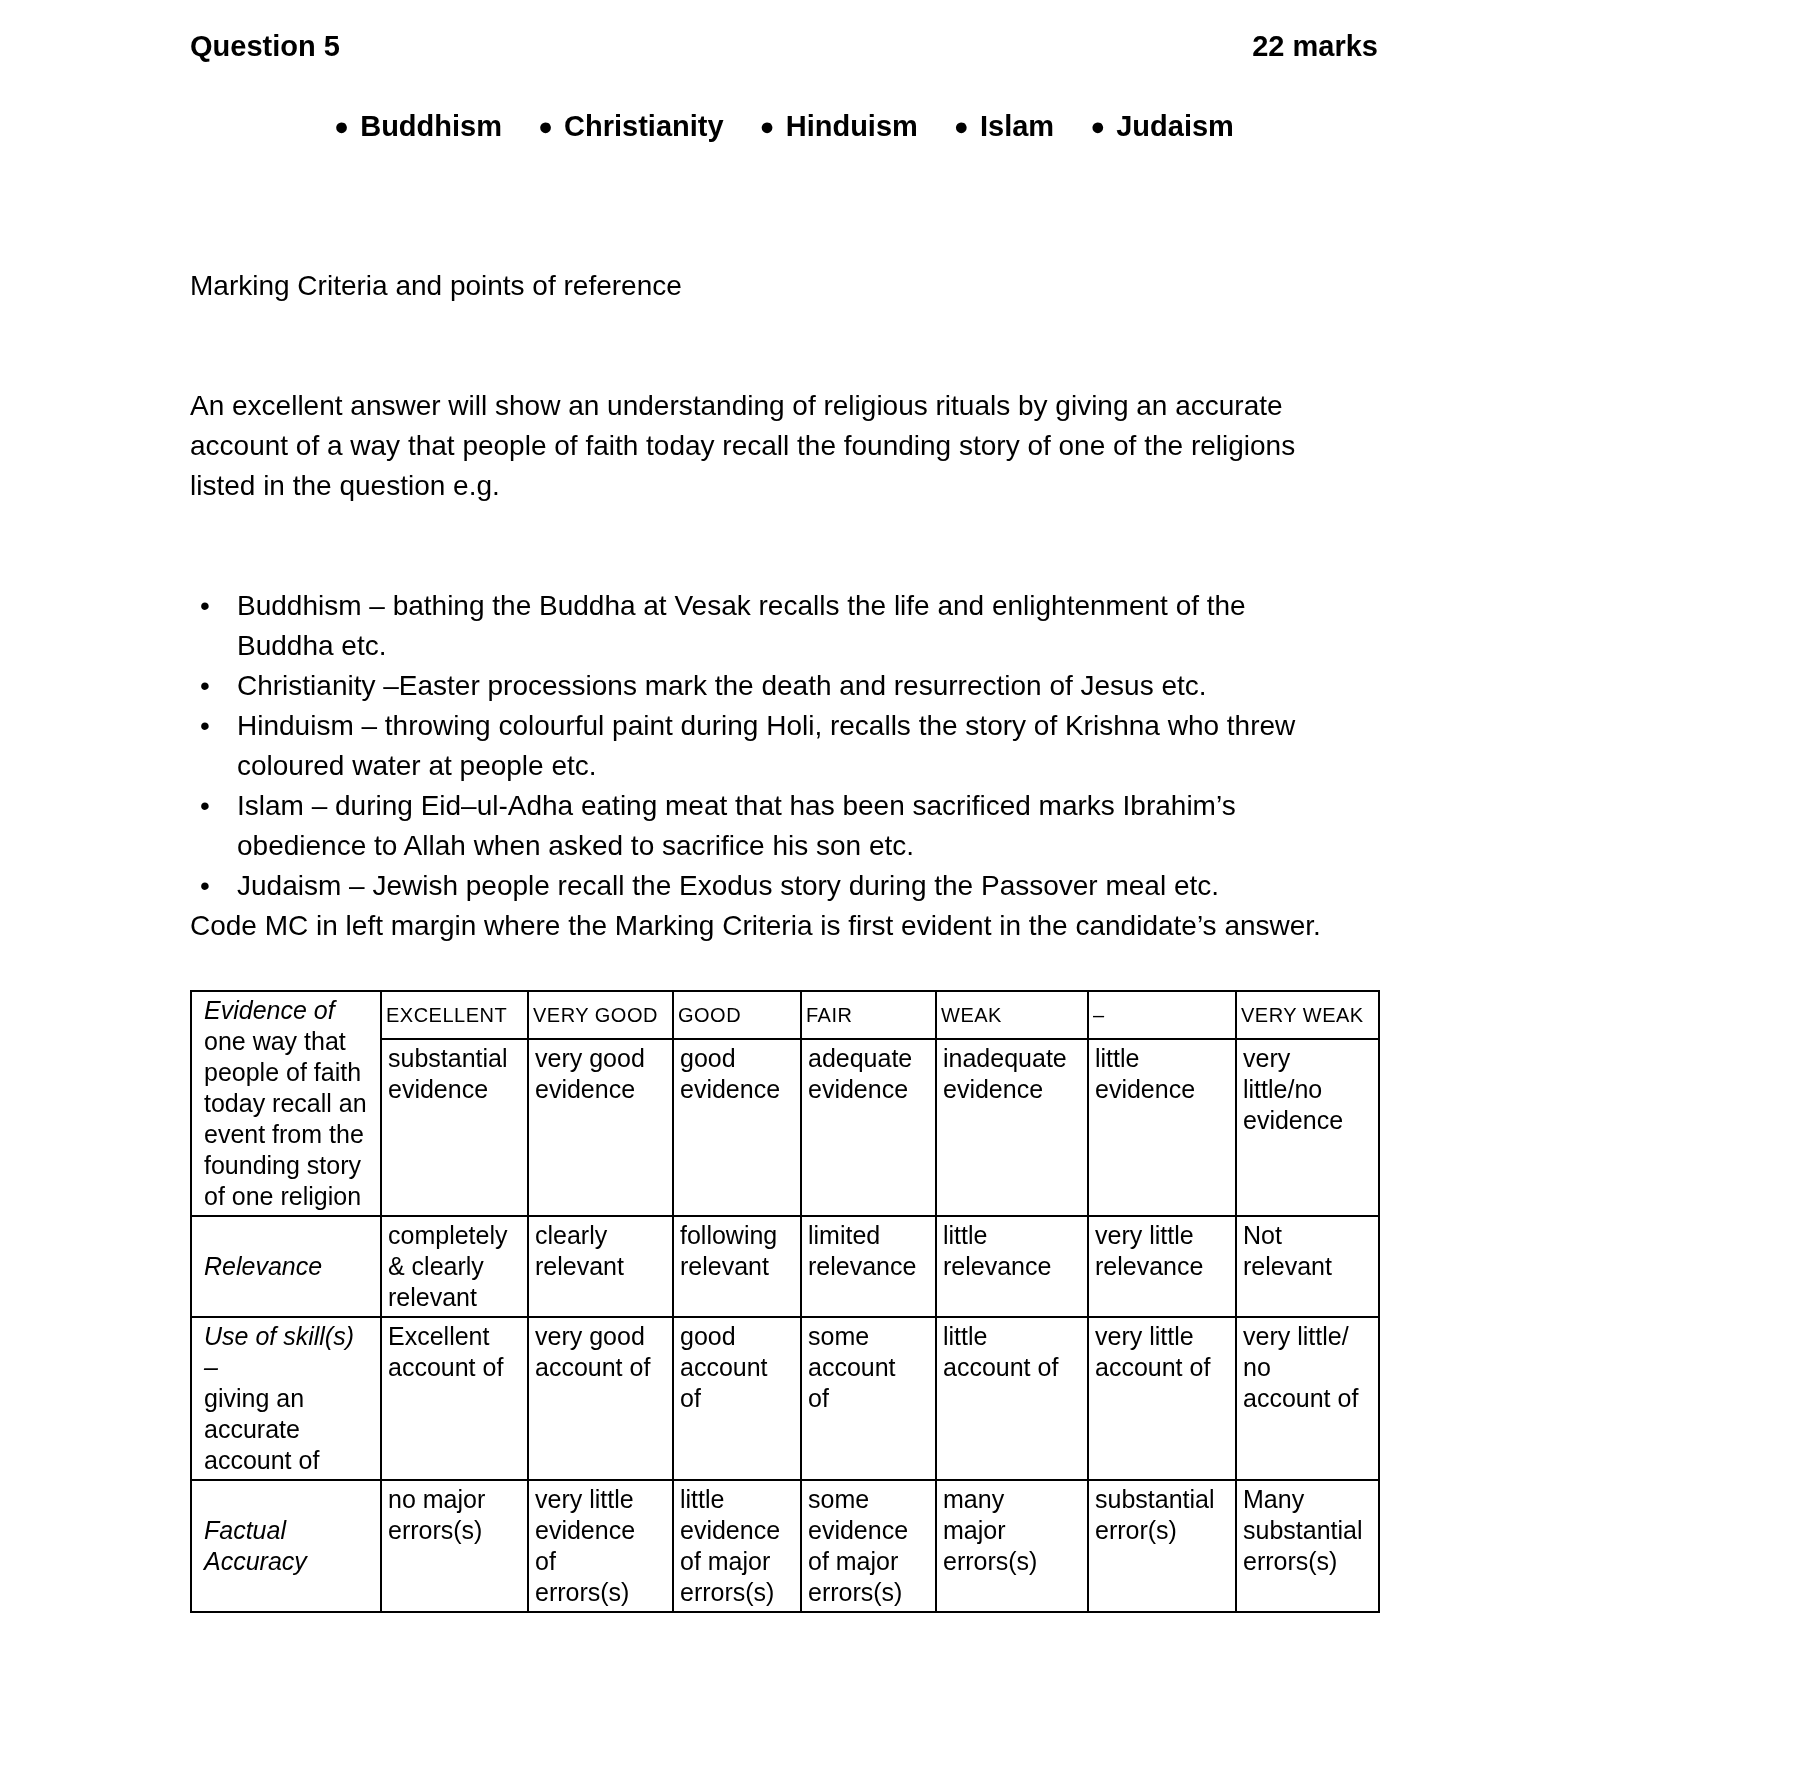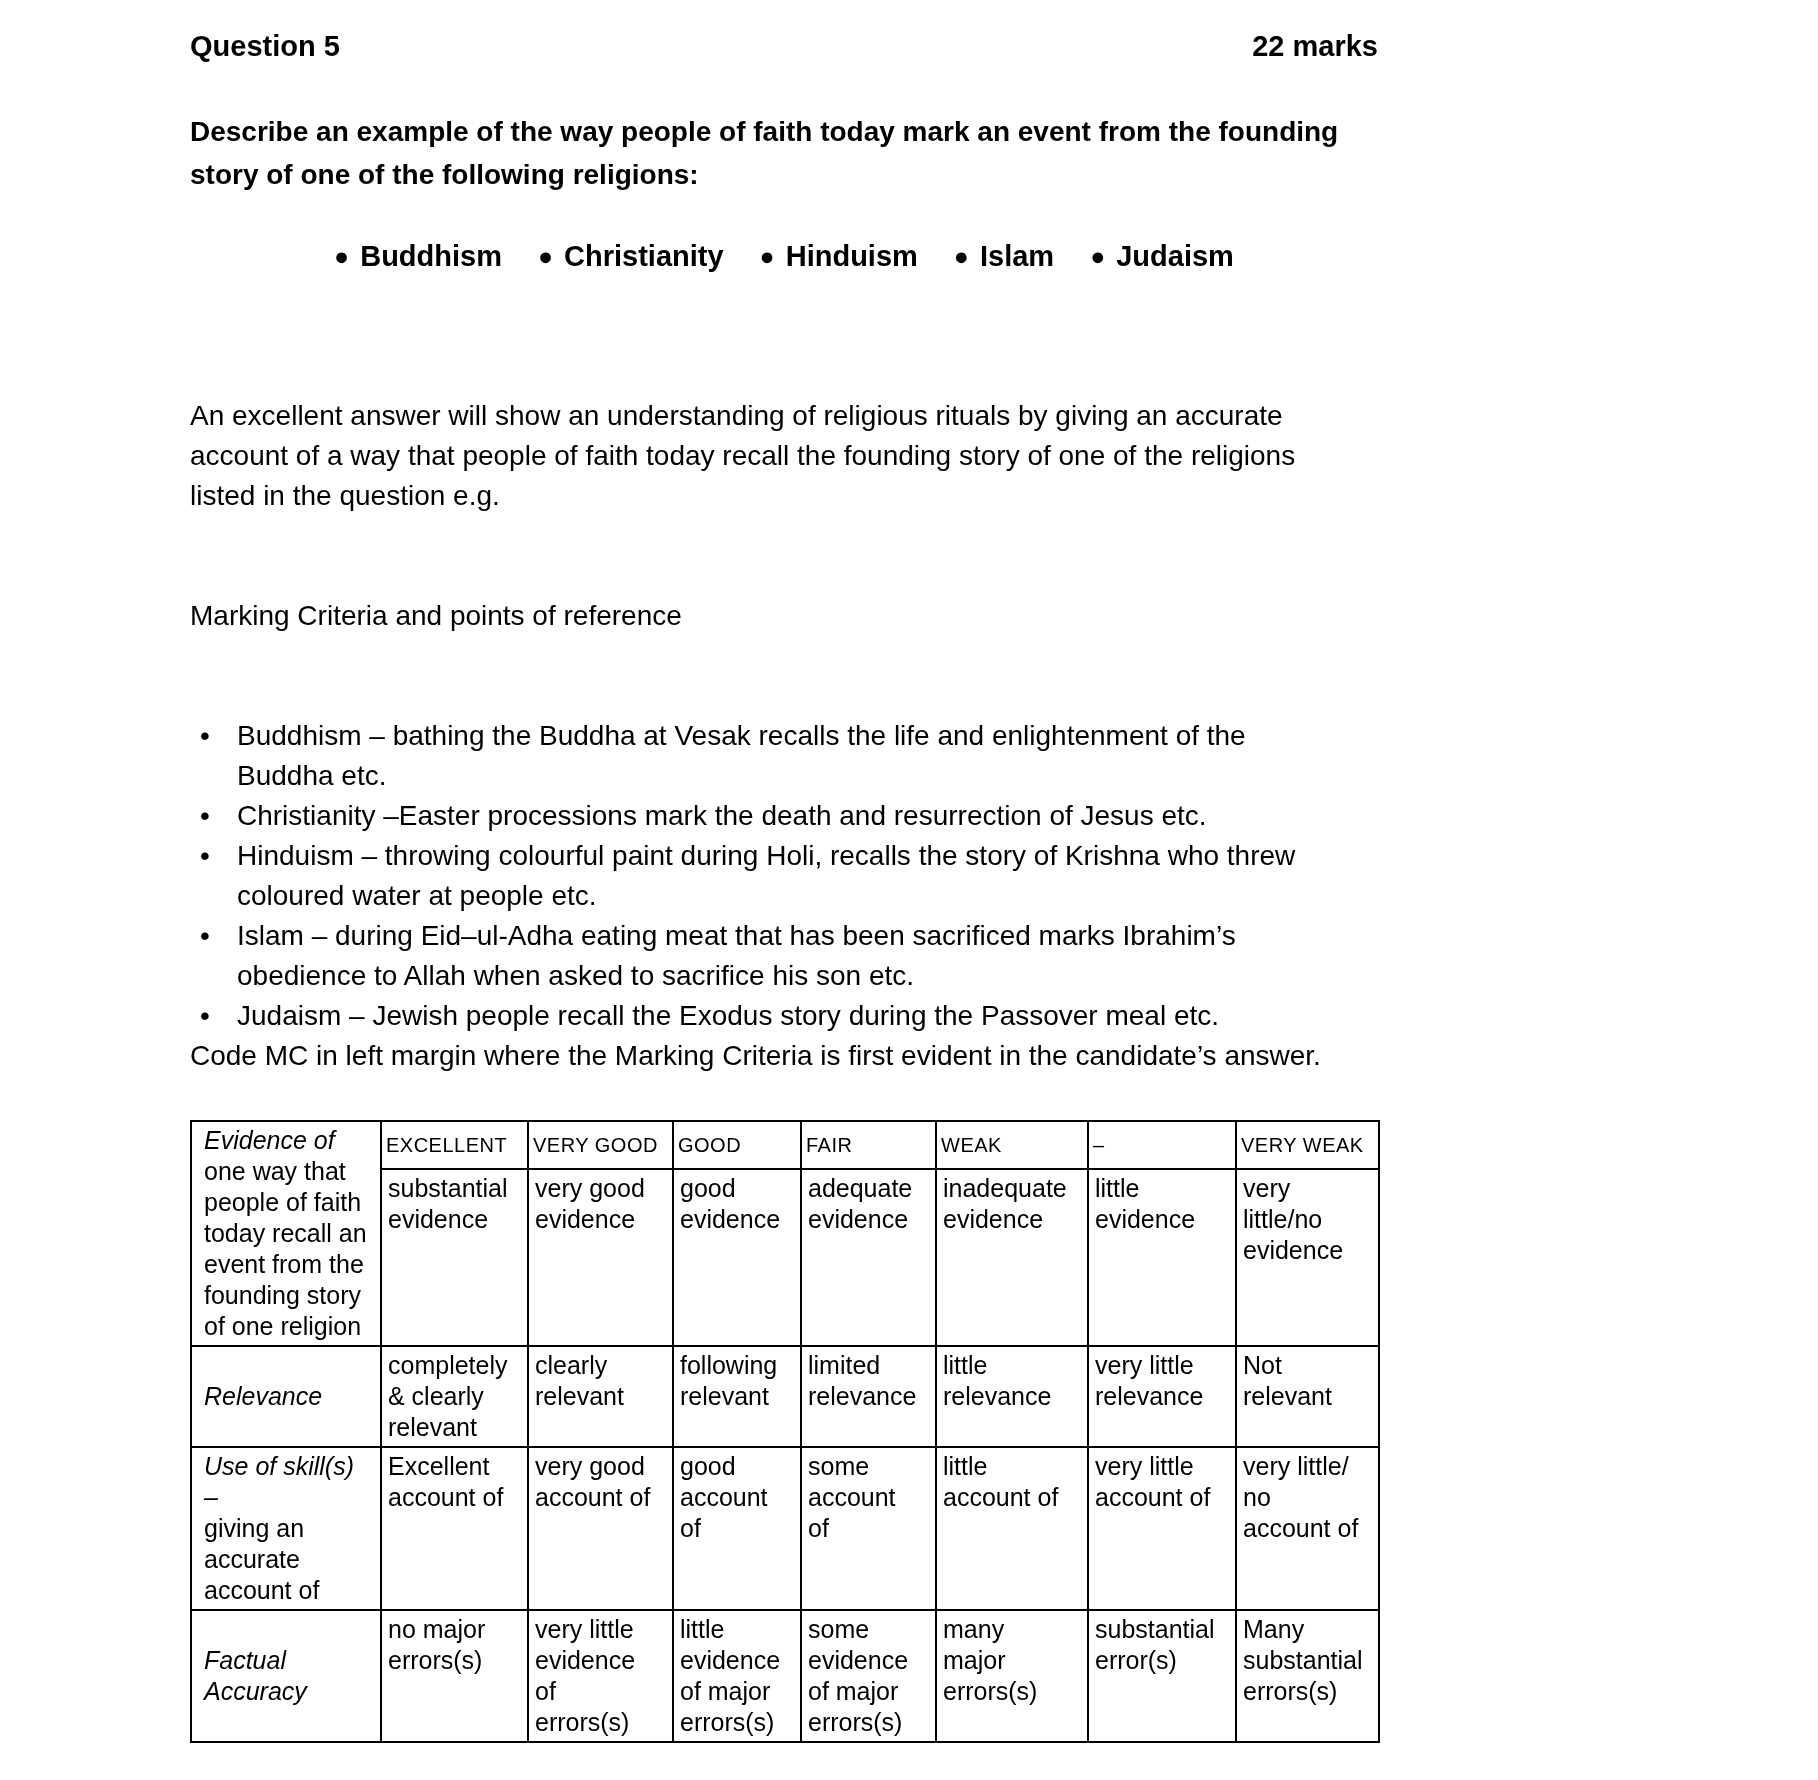--- a/index.html
+++ b/index.html
@@ -104,22 +104,20 @@
 </head>
 <body>
 
 <div class="page">
 
   <div class="topline">
     <span>Question 5</span>
     <span>22 marks</span>
   </div>
 
-  <div class="prompt">Describe an example of the way people of faith today mark an event from the founding
-story of one of the following religions:</div>
 
   <div class="religions">
     <span class="rel-item">
         <span class="rel-dot">●</span>
         <span>Buddhism</span>
       </span>
     <span class="rel-item">
         <span class="rel-dot">●</span>
         <span>Christianity</span>
       </span>
@@ -131,24 +129,24 @@
         <span class="rel-dot">●</span>
         <span>Islam</span>
       </span>
     <span class="rel-item">
         <span class="rel-dot">●</span>
         <span>Judaism</span>
       </span>
   </div>
 
   <div class="body-block">
+    <div>Marking Criteria and points of reference</div>
     <div>An excellent answer will show an understanding of religious rituals by giving an accurate
 account of a way that people of faith today recall the founding story of one of the religions
 listed in the question e.g.</div>
-    <div>Marking Criteria and points of reference</div>
   </div>
 
   <div class="list">
     <div class="li">
       <span class="li-marker">•</span>
       <div class="li-text">Buddhism – bathing the Buddha at Vesak recalls the life and enlightenment of the
 Buddha etc.</div>
     </div>
     <div class="li">
       <span class="li-marker">•</span>

